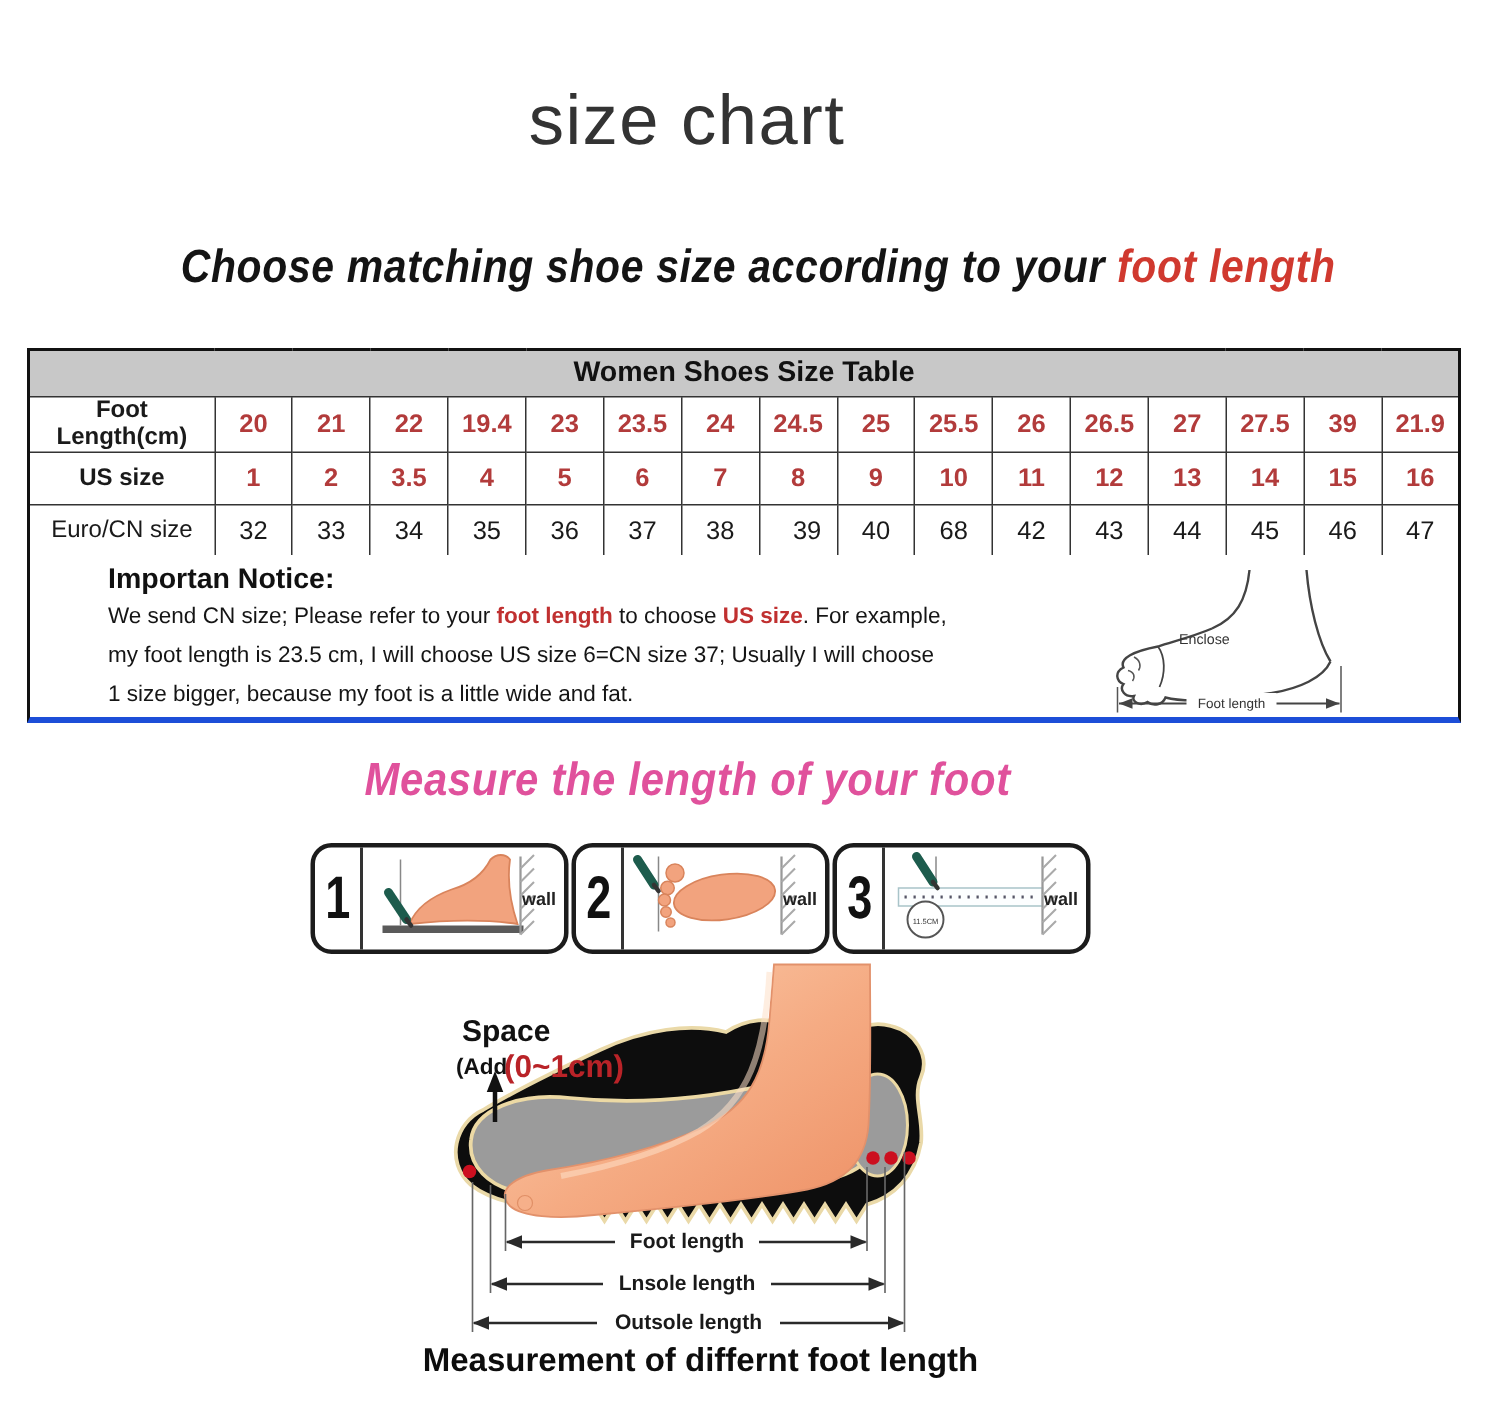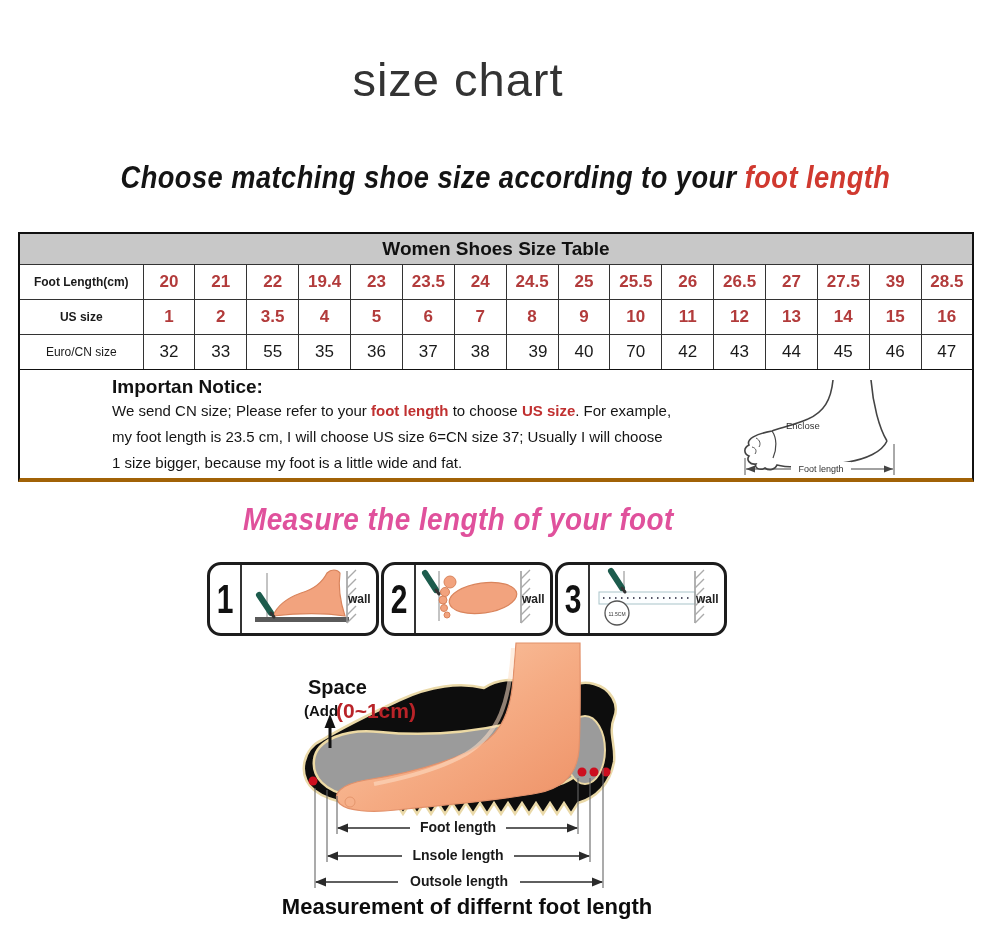--- a/index.html
+++ b/index.html
@@ -12,25 +12,25 @@
   .heading{position:absolute;top:160px;left:10px;width:990px;text-align:center;white-space:nowrap;}
   .heading .inner{display:inline-block;transform:scaleX(.88);transform-origin:center;
          font-size:31px;font-weight:bold;font-style:italic;color:#141414;letter-spacing:.5px;}
   .hd-red{color:#d0392f;}
 
   table.size{position:absolute;top:232px;left:18px;width:956px;border-collapse:collapse;
          table-layout:fixed;border:2px solid #111;background:#fff;}
   table.size td{border:1px solid #333;text-align:center;font-size:17px;height:34px;
          padding:0;overflow:hidden;color:#1a1a1a;}
   table.size tr.thead td{background:#c8c8c8;font-weight:bold;font-size:19px;height:30px;color:#111;}
-  table.size td.lbl{font-size:12px;}
+  table.size td.lbl{font-size:16px;}
   table.size .b{font-weight:bold;}
 
   .notice{position:absolute;top:370px;left:18px;width:956px;height:112px;box-sizing:border-box;
-         border:2px solid #111;border-top:none;border-bottom:4px solid #a16207;background:#fff;padding-left:40px;}
+         border:2px solid #111;border-top:none;border-bottom:4px solid #1d4ed8;background:#fff;}
   .notice-title{margin:6px 0 0 52px;font-size:19px;font-weight:bold;color:#111;}
   .notice-line{margin:0 0 0 52px;font-size:15px;line-height:26px;color:#151515;}
   .notice .red{color:#c03030;font-weight:bold;}
   .sketch{position:absolute;left:716px;top:8px;}
 
   .measure-heading{position:absolute;top:502px;left:0;width:916px;text-align:center;white-space:nowrap;}
   .measure-heading .inner{display:inline-block;transform:scaleX(.9);transform-origin:center;
          font-size:31px;font-weight:bold;font-style:italic;color:#e0519c;letter-spacing:.5px;}
 
   .step-box{position:absolute;top:562px;width:172px;height:74px;box-sizing:border-box;
@@ -91,21 +91,21 @@
           <td class="b" style="color: rgb(178, 59, 59);">23.5</td>
           <td class="b" style="color: rgb(178, 59, 59);">24</td>
           <td class="b" style="color: rgb(178, 59, 59);">24.5</td>
           <td class="b" style="color: rgb(178, 59, 59);">25</td>
           <td class="b" style="color: rgb(178, 59, 59);">25.5</td>
           <td class="b" style="color: rgb(178, 59, 59);">26</td>
           <td class="b" style="color: rgb(178, 59, 59);">26.5</td>
           <td class="b" style="color: rgb(178, 59, 59);">27</td>
           <td class="b" style="color: rgb(178, 59, 59);">27.5</td>
           <td class="b" style="color: rgb(178, 59, 59);">39</td>
-          <td class="b" style="color: rgb(178, 59, 59);">28.5</td>
+          <td class="b" style="color: rgb(178, 59, 59);">21.9</td>
         </tr>
         <tr>
           <td class="lbl b">US size</td>
           <td class="b" style="color: rgb(178, 59, 59);">1</td>
           <td class="b" style="color: rgb(178, 59, 59);">2</td>
           <td class="b" style="color: rgb(178, 59, 59);">3.5</td>
           <td class="b" style="color: rgb(178, 59, 59);">4</td>
           <td class="b" style="color: rgb(178, 59, 59);">5</td>
           <td class="b" style="color: rgb(178, 59, 59);">6</td>
           <td class="b" style="color: rgb(178, 59, 59);">7</td>
@@ -116,28 +116,28 @@
           <td class="b" style="color: rgb(178, 59, 59);">12</td>
           <td class="b" style="color: rgb(178, 59, 59);">13</td>
           <td class="b" style="color: rgb(178, 59, 59);">14</td>
           <td class="b" style="color: rgb(178, 59, 59);">15</td>
           <td class="b" style="color: rgb(178, 59, 59);">16</td>
         </tr>
         <tr>
           <td class="lbl">Euro/CN size</td>
           <td style="color: rgb(26, 26, 26);">32</td>
           <td style="color: rgb(26, 26, 26);">33</td>
-          <td style="color: rgb(26, 26, 26);">55</td>
+          <td style="color: rgb(26, 26, 26);">34</td>
           <td style="color: rgb(26, 26, 26); margin-top: 44px;">35</td>
           <td style="color: rgb(26, 26, 26);">36</td>
           <td style="color: rgb(26, 26, 26);">37</td>
           <td style="color: rgb(26, 26, 26);">38</td>
           <td style="color: rgb(26, 26, 26); padding-left: 12px;">39</td>
           <td style="color: rgb(26, 26, 26);">40</td>
-          <td style="color: rgb(26, 26, 26);">70</td>
+          <td style="color: rgb(26, 26, 26);">68</td>
           <td style="color: rgb(26, 26, 26);">42</td>
           <td style="color: rgb(26, 26, 26);">43</td>
           <td style="color: rgb(26, 26, 26);">44</td>
           <td style="color: rgb(26, 26, 26);">45</td>
           <td style="color: rgb(26, 26, 26);">46</td>
           <td style="color: rgb(26, 26, 26);">47</td>
         </tr>
       </tbody>
   </table>
 

